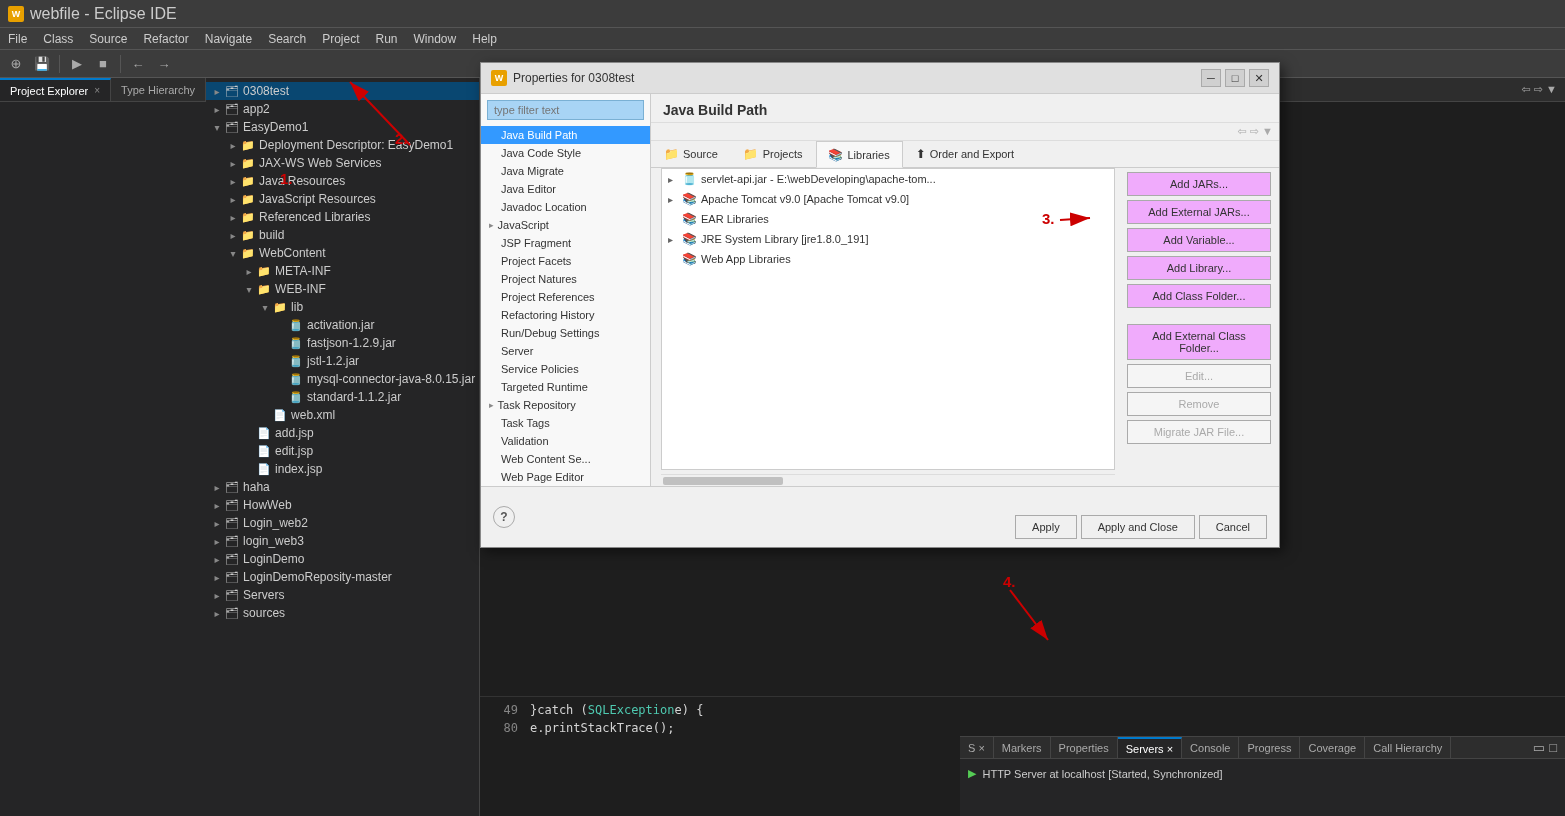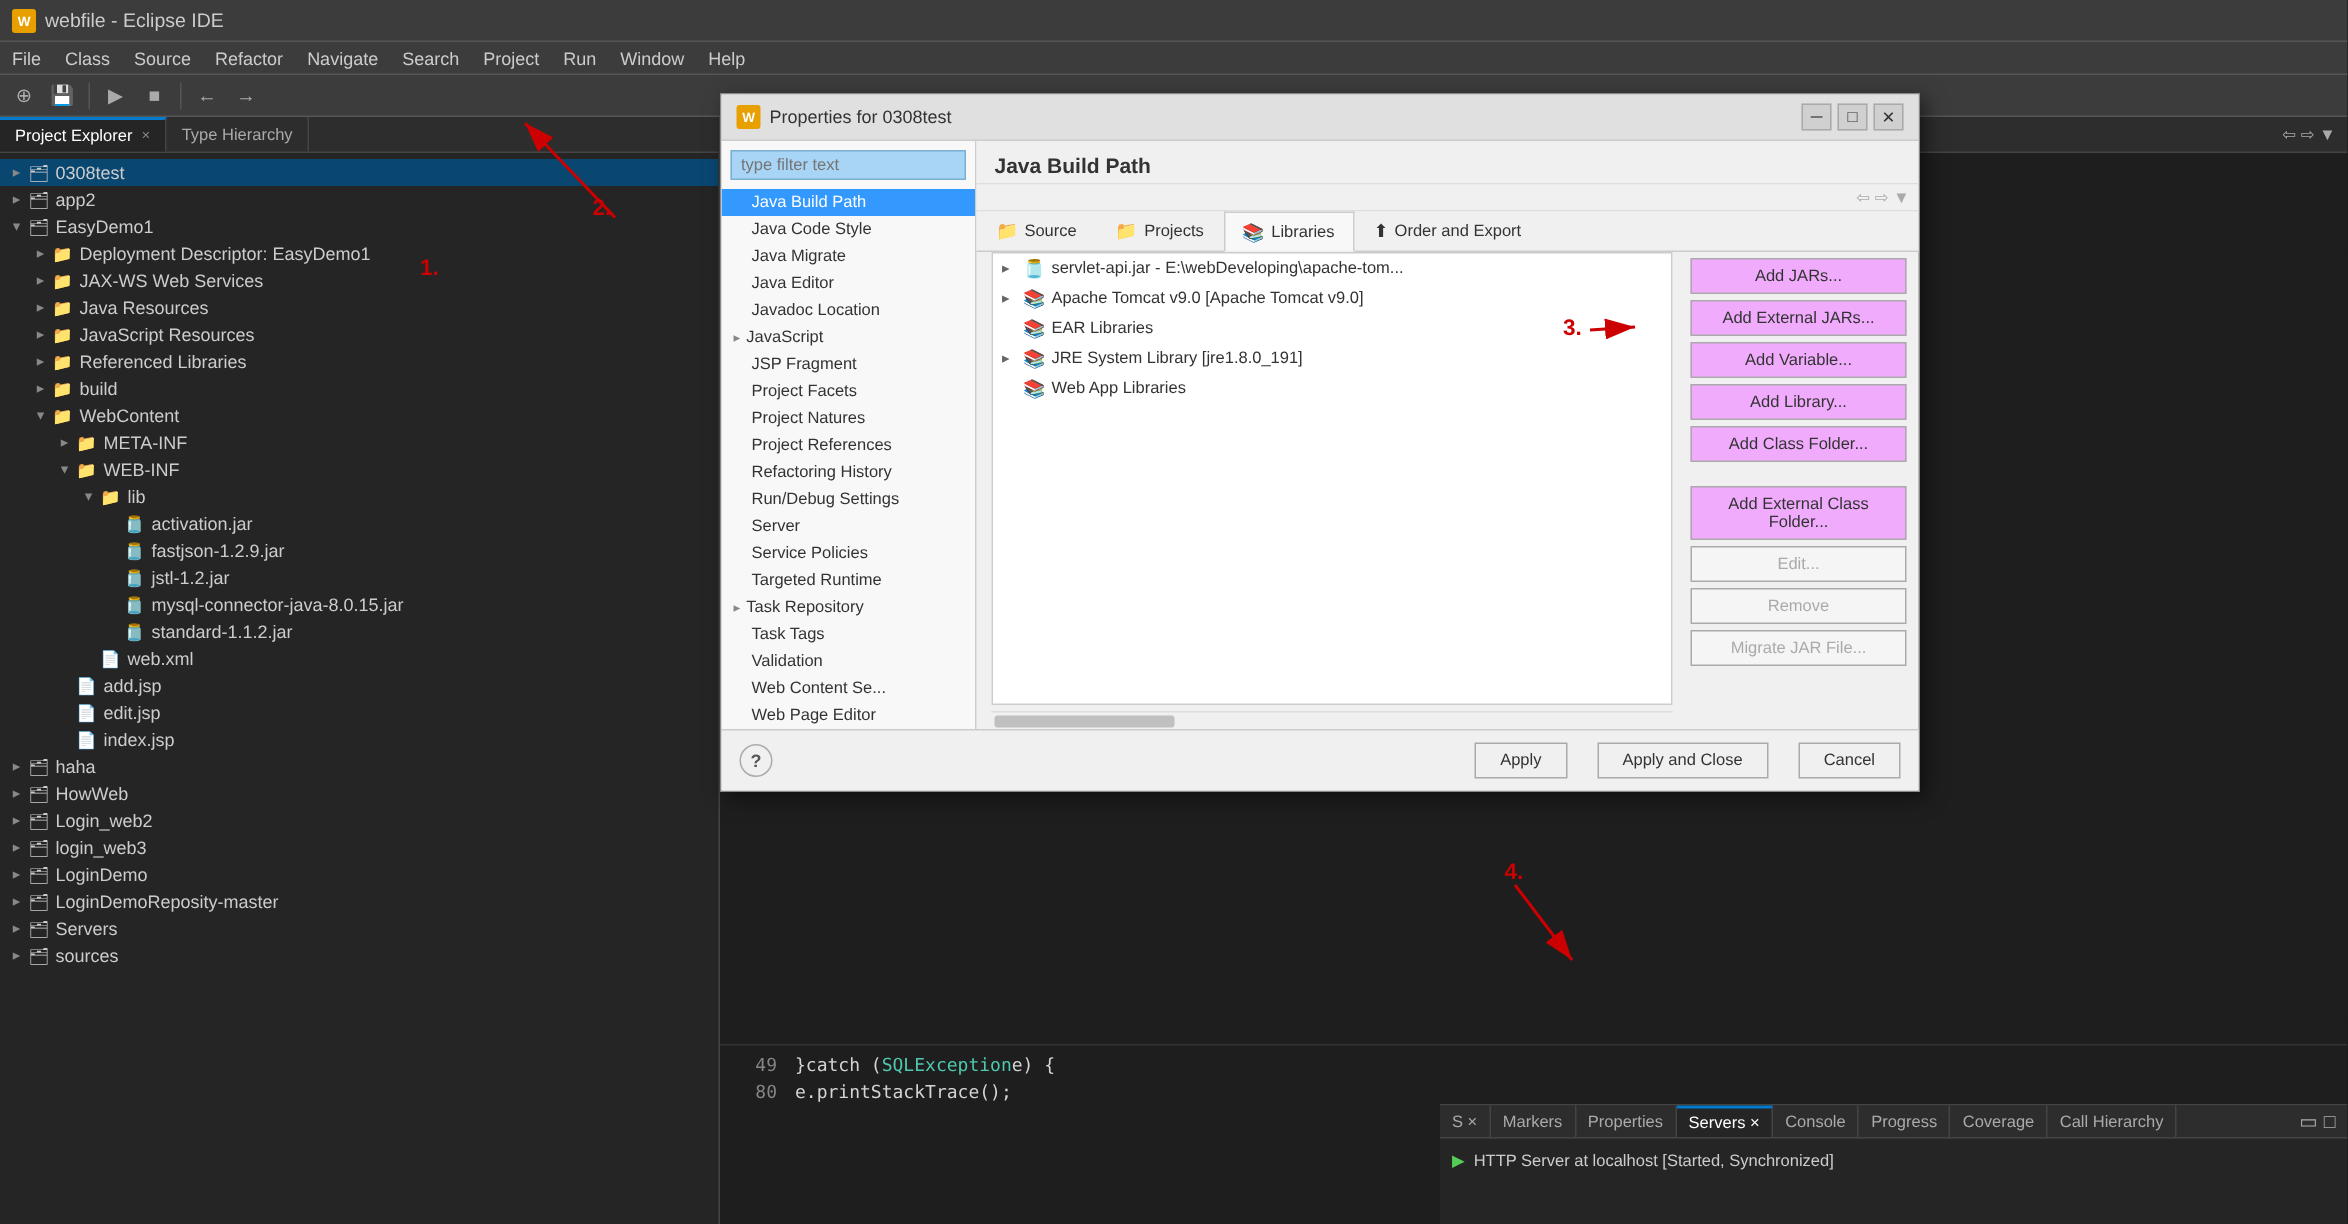--- a/index.html
+++ b/index.html
@@ -27,21 +27,21 @@
     }
     .title-bar-icon {
       width: 16px; height: 16px;
       background: #e8a000;
       border-radius: 2px;
       display: flex; align-items: center; justify-content: center;
       font-size: 9px; color: white; font-weight: bold;
     }
     .title-bar-text {
       color: #cccccc;
-      font-size: 13px;
+      font-size: 16px;
     }
 
     
     .menu-bar {
       position: absolute;
       top: 28px; left: 0; right: 0;
       height: 22px;
       background: #3c3c3c;
       display: flex;
       align-items: center;
@@ -86,21 +86,21 @@
       top: 78px; left: 0; right: 0; bottom: 0;
       display: flex;
     }
 
     
     .left-panel {
       width: 480px;
       background: #252526;
       border-right: 1px solid #444;
       display: flex;
-      flex-direction: column;
+      flex-direction: row;
     }
     .panel-tabs {
       display: flex;
       background: #2d2d2d;
       border-bottom: 1px solid #444;
       height: 24px;
     }
     .panel-tab {
       padding: 0 10px;
       display: flex;
@@ -402,21 +402,21 @@
     .footer-left { display: flex; align-items: center; gap: 6px; }
     .help-btn {
       width: 22px; height: 22px;
       border: 1px solid #aaa;
       background: #f0f0f0;
       border-radius: 50%;
       display: flex; align-items: center; justify-content: center;
       font-size: 12px; font-weight: bold; color: #555;
       cursor: pointer;
     }
-    .footer-right { display: flex; gap: 20px; align-items: center; }
+    .footer-right { display: flex; gap: 4px; align-items: center; margin-top: 20px; }
     .footer-btn {
       padding: 5px 16px;
       font-size: 11px;
       background: #f0f0f0;
       border: 1px solid #aaa;
       color: #333;
       cursor: pointer;
     }
     .footer-btn.primary {
       background: #f0f0f0;

